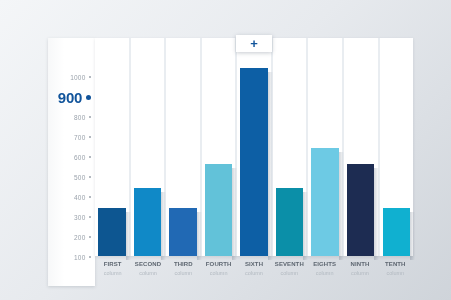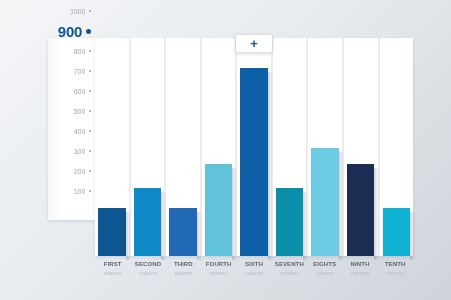--- a/index.html
+++ b/index.html
@@ -19,21 +19,21 @@
     width: 451px;
     height: 300px;
   }
 
   
   #axis-panel {
     position: absolute;
     left: 48px;
     top: 38px;
     width: 47px;
-    height: 182px;
+    height: 248px;
     background: linear-gradient(90deg, #f7f8f9 0%, #ffffff 35%, #ffffff 100%);
     box-shadow: 0 1px 3px rgba(60,70,85,0.18);
   }
   .tick {
     position: absolute;
     right: 4px;
     height: 10px;
     line-height: 10px;
     white-space: nowrap;
     text-align: right;

